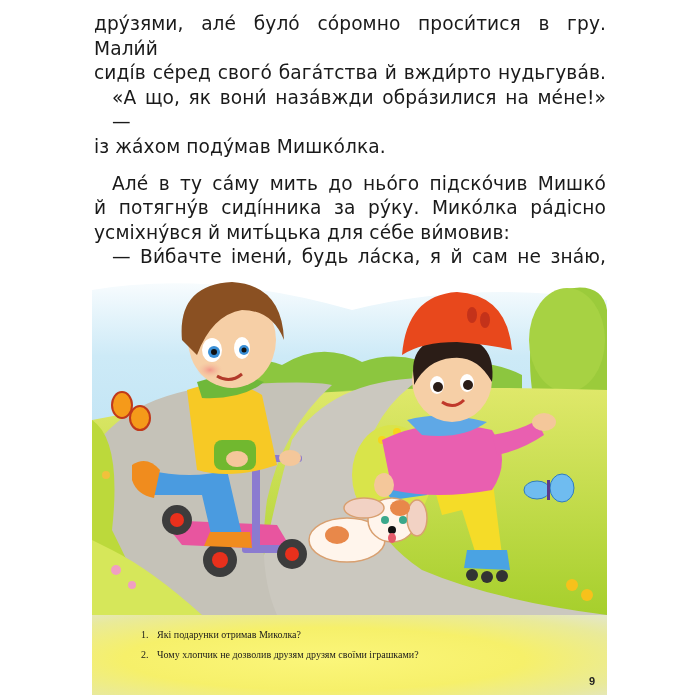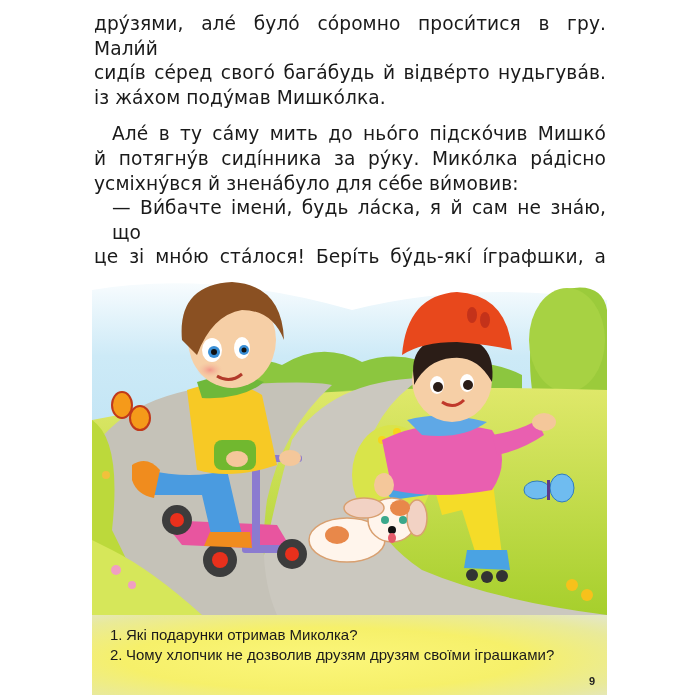--- a/index.html
+++ b/index.html
@@ -11,37 +11,38 @@
     .line.justify { text-align:justify; text-align-last:justify; white-space:normal; }
     .indent { padding-left:18px; }
     .gap { margin-top:12px; }
 
     .illustration { position:absolute; left:92px; top:270px; width:515px; height:345px; overflow:hidden; }
     .illustration svg { display:block; }
 
     .questions { position:absolute; left:92px; top:615px; width:515px; height:80px;
       background: radial-gradient(ellipse at 45% 55%, #fbf67a 0%, #f6f06a 50%, #e9ea9a 80%, #e3e6cc 100%); }
     .q-list { position:absolute; left:18px; top:10px; }
-    .q { font-family:Liberation Sans, sans-serif; font-size:15px; line-height:19.5px; color:#1a1a1a; white-space:nowrap; }
+    .q { font-family:Liberation Serif, serif; font-size:10px; line-height:19.5px; color:#1a1a1a; white-space:nowrap;margin-left:31px; }
     .q .num { display:inline-block; width:16px; }
     .page-number { position:absolute; right:12px; bottom:8px; font-family:"Liberation Sans", sans-serif;
       font-weight:bold; font-size:11px; color:#222; }
   </style>
 </head>
 <body>
 
 <div class="page">
 
   <div class="story">
     <div class="line justify">дру́зями, але́ було́ со́ромно проси́тися в гру. Мали́й</div>
-    <div class="line justify">сиді́в се́ред свого́ бага́будь й відве́рто нудьгува́в.</div>
+    <div class="line justify">сиді́в се́ред свого́ бага́тства й вжди́рто нудьгува́в.</div>
+    <div class="line justify indent">«А що, як вони́ наза́вжди обра́зилися на ме́не!» —</div>
     <div class="line">із жа́хом поду́мав Мишко́лка.</div>
     <div class="line justify indent gap">Але́ в ту са́му мить до ньо́го підско́чив Мишко́</div>
     <div class="line justify">й потягну́в сиді́нника за ру́ку. Мико́лка ра́дісно</div>
-    <div class="line">усміхну́вся й знена́було для се́бе ви́мовив:</div>
+    <div class="line">усміхну́вся й мить́цька для се́бе ви́мовив:</div>
     <div class="line justify indent">— Ви́бачте імени́, будь ла́ска, я й сам не зна́ю, що</div>
     <div class="line justify">це зі мно́ю ста́лося! Берíть бу́дь-які́ і́графшки, а за́-</div>
     <div class="line">втра ми всі по че́рзі на самока́ті поката́ємося...</div>
   </div>
 
   <div class="illustration">
     <svg width="515" height="345" viewBox="0 0 515 345" xmlns="http://www.w3.org/2000/svg">
       <defs>
         <linearGradient id="sky" x1="0" y1="0" x2="0" y2="1">
           <stop offset="0" stop-color="#ffffff"></stop>

